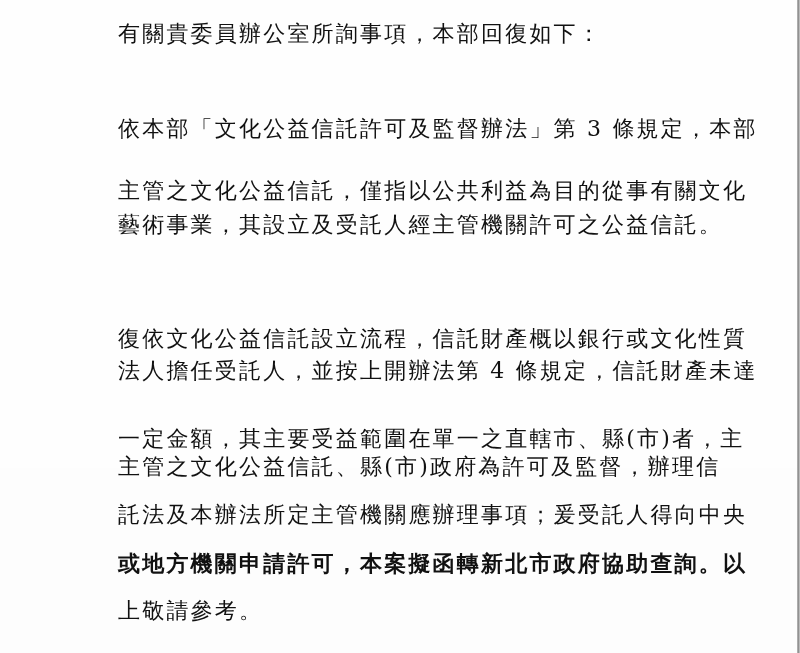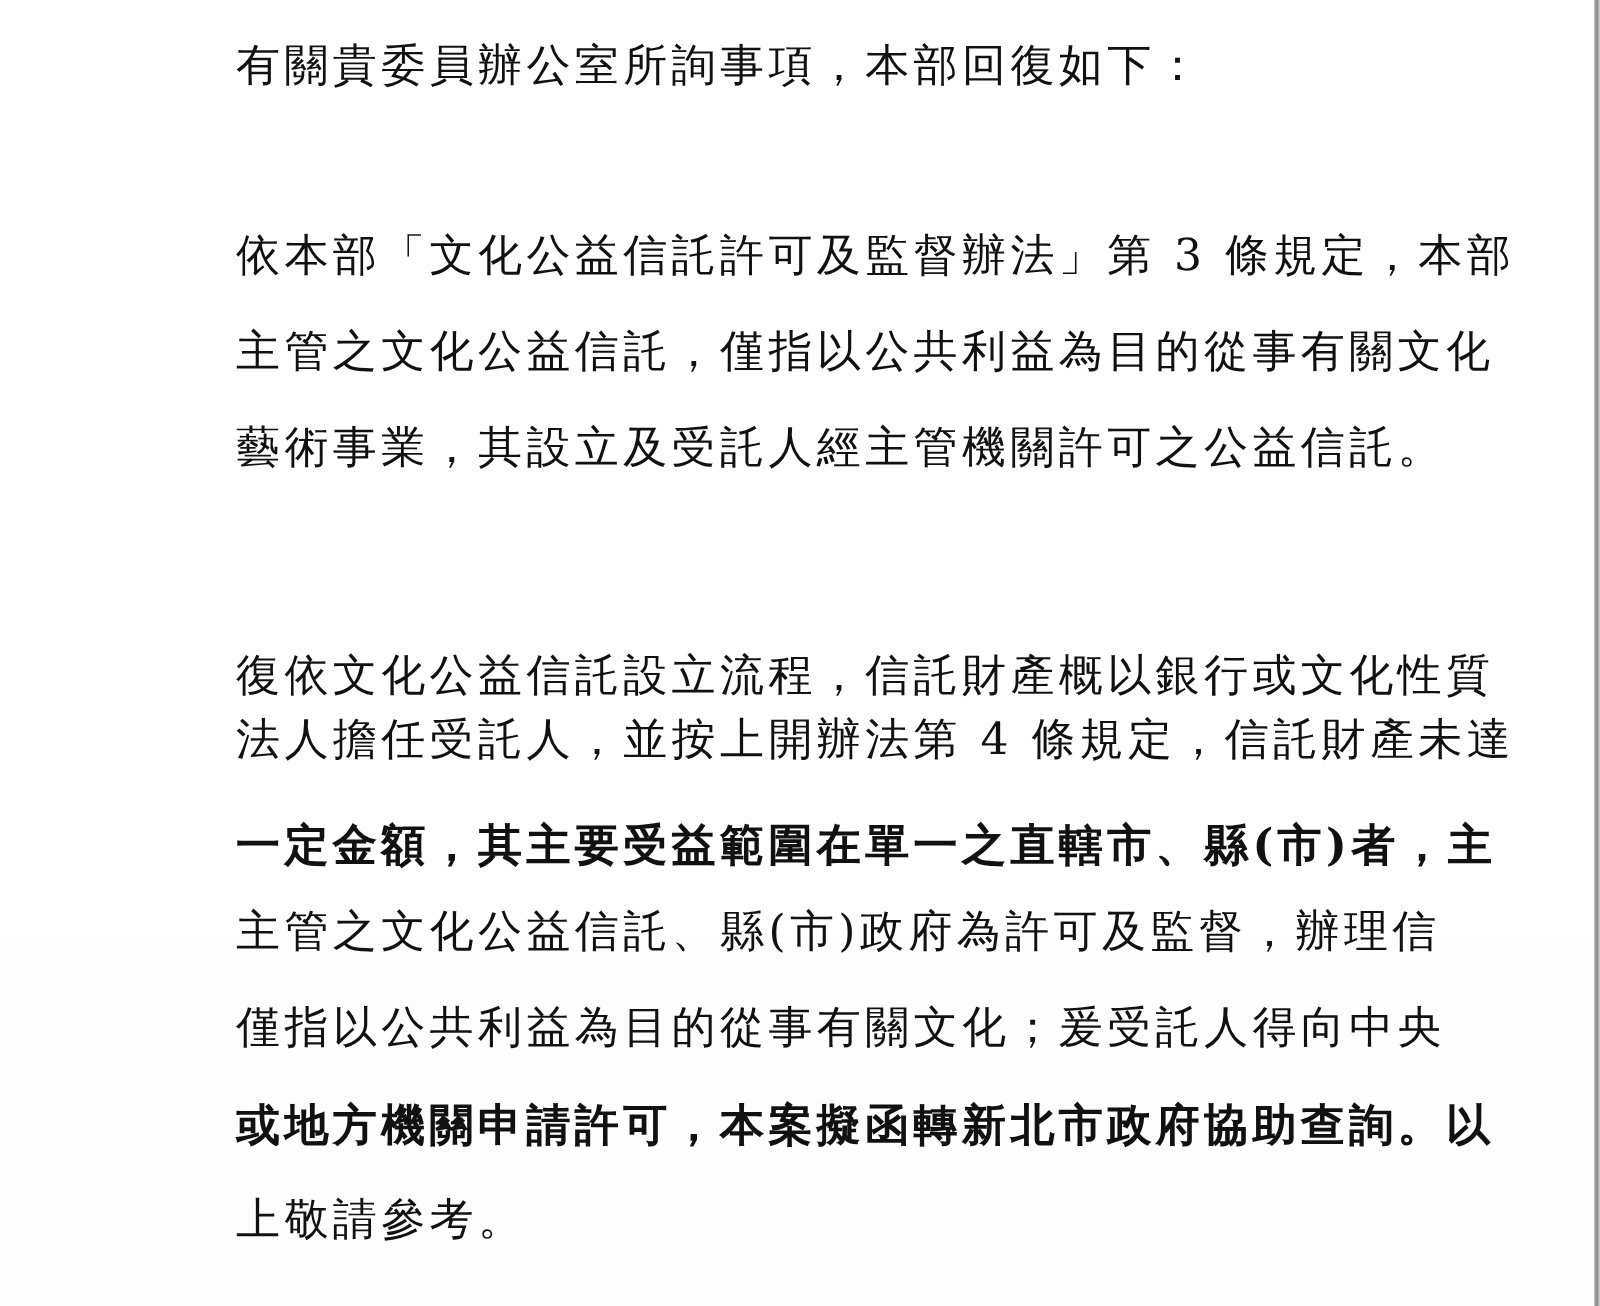--- a/index.html
+++ b/index.html
@@ -43,28 +43,28 @@
   </style>
 </head>
 <body>
 
 <div class="page">
   <div class="text-block">
     <div class="line" style="top:19px;">有關貴委員辦公室所詢事項，本部回復如下：</div>
 
     <div>
       <div class="line" style="top:114px;">依本部「文化公益信託許可及監督辦法」第 3 條規定，本部</div>
-      <div class="line" style="top:162px;">主管之文化公益信託，僅指以公共利益為目的從事有關文化</div>
+      <div class="line" style="top:176px;">主管之文化公益信託，僅指以公共利益為目的從事有關文化</div>
       <div class="line" style="top:210px;text-align:right;">藝術事業，其設立及受託人經主管機關許可之公益信託。</div>
     </div>
 
     <div>
       <div class="line" style="top:324px;">復依文化公益信託設立流程，信託財產概以銀行或文化性質</div>
       <div class="line" style="top:356px;">法人擔任受託人，並按上開辦法第 4 條規定，信託財產未達</div>
-      <div class="line" style="top:408px;font-weight:bold;">一定金額，其主要受益範圍在單一之直轄市、縣(市)者，主</div>
+      <div class="line" style="top:424px;">一定金額，其主要受益範圍在單一之直轄市、縣(市)者，主</div>
       <div class="line" style="top:452px;">主管之文化公益信託、縣(市)政府為許可及監督，辦理信</div>
-      <div class="line" style="top:500px;">僅指以公共利益為目的從事有關文化；爰受託人得向中央</div>
+      <div class="line" style="top:500px;">託法及本辦法所定主管機關應辦理事項；爰受託人得向中央</div>
       <div class="line" style="top:548px;font-weight:bold;">或地方機關申請許可，本案擬函轉新北市政府協助查詢。以</div>
       <div class="line" style="top:596px;">上敬請參考。</div>
     </div>
   </div>
   <div class="right-border"></div>
 </div>
 
 </body></html>

